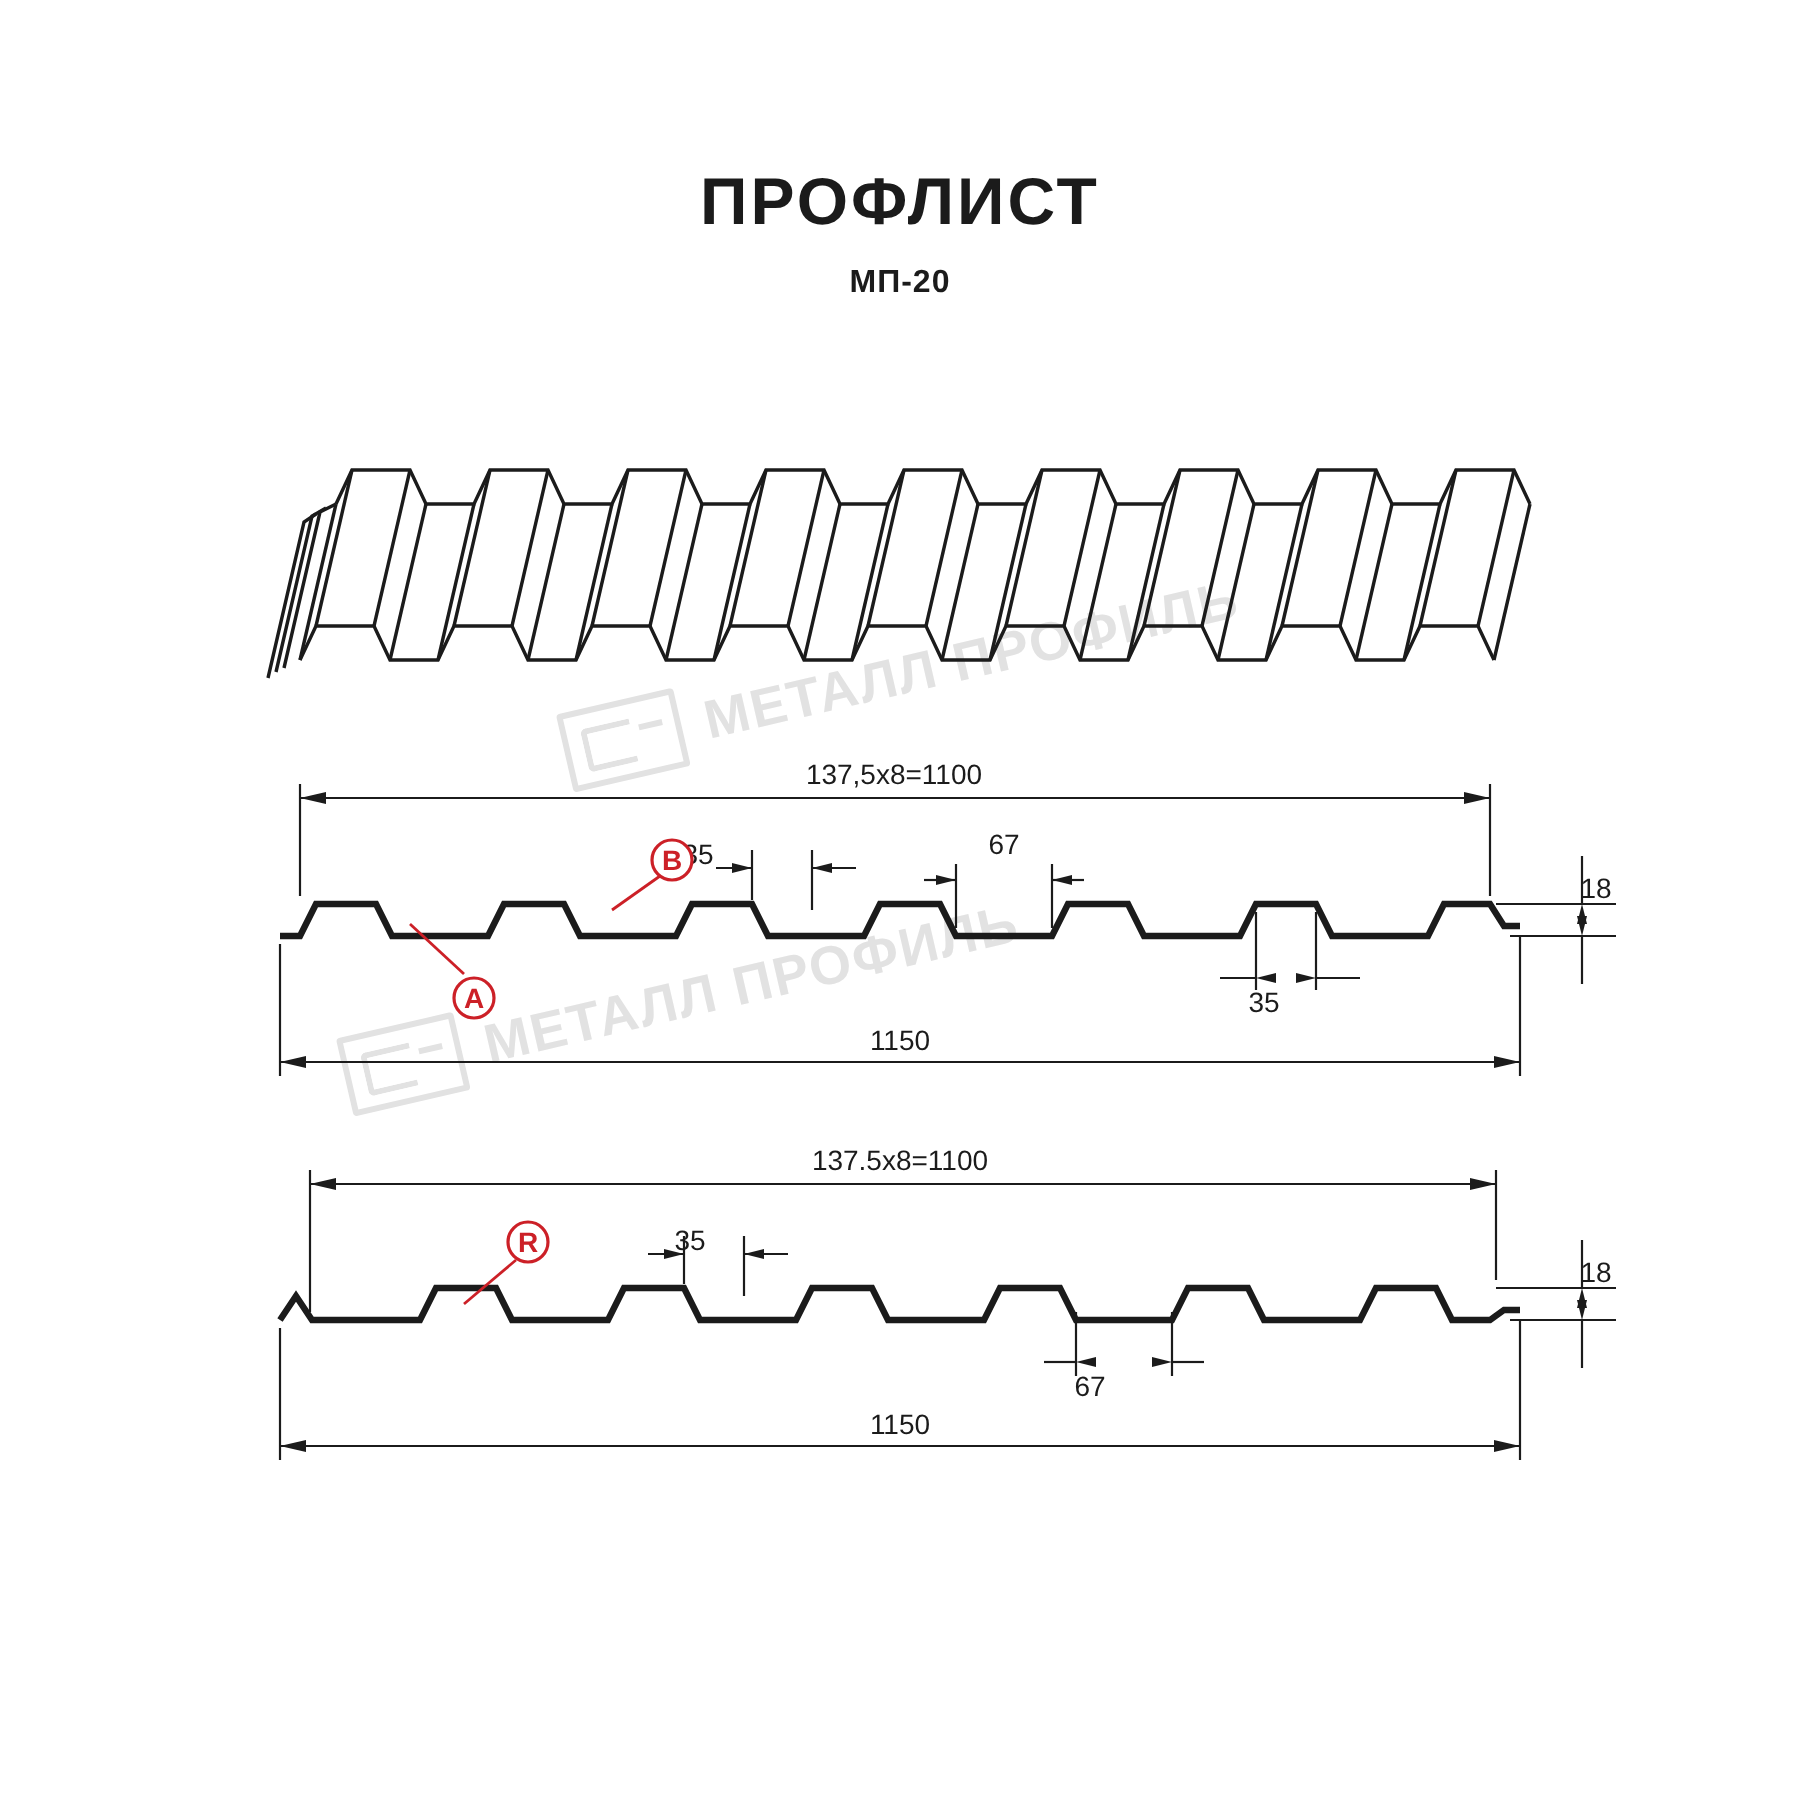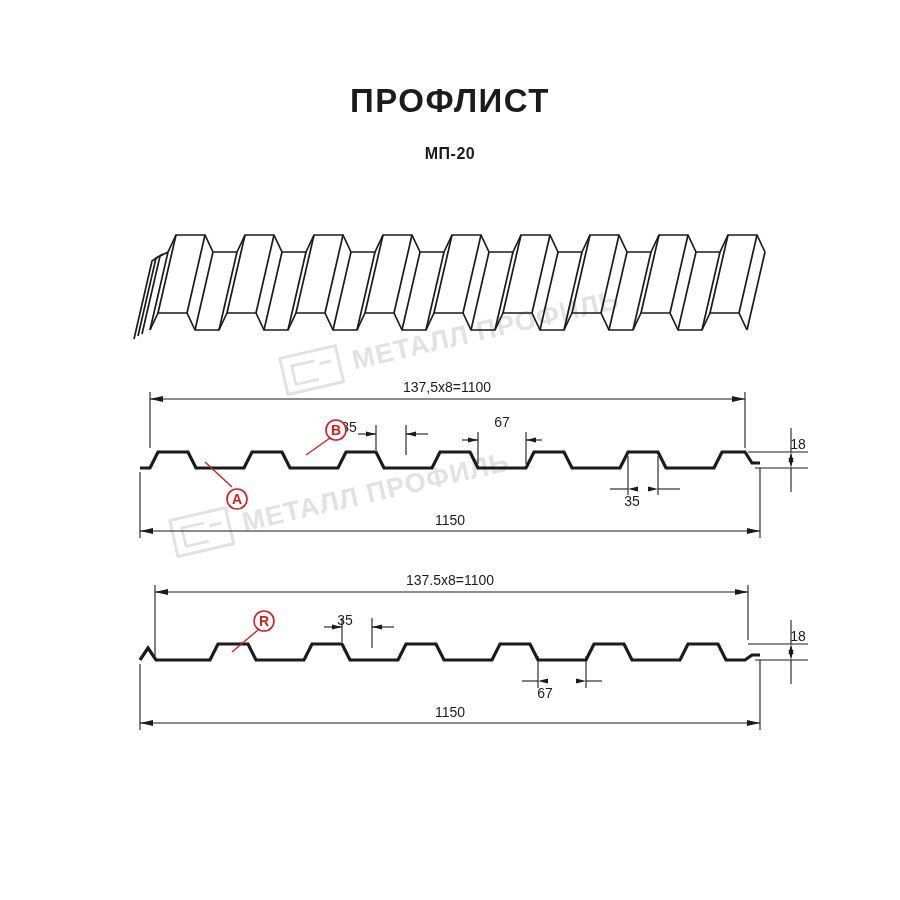--- a/index.html
+++ b/index.html
@@ -18,21 +18,20 @@
     position:absolute; left:0; right:0; top:82px;
     text-align:center;
     font-size:33px; font-weight:bold; letter-spacing:1.5px;
     color:#1b1b1b;
   }
   .subtitle {
     position:absolute; left:0; right:0; top:133px;
     text-align:center;
     font-size:16px; font-weight:bold; letter-spacing:0.5px;
     color:#1b1b1b;
-    margin-top:12px;
   }
 
   
   .wm {
     position:absolute;
     color:#e2e2e2;
     font-size:27px;
     font-weight:bold;
     letter-spacing:1px;
     white-space:nowrap;

